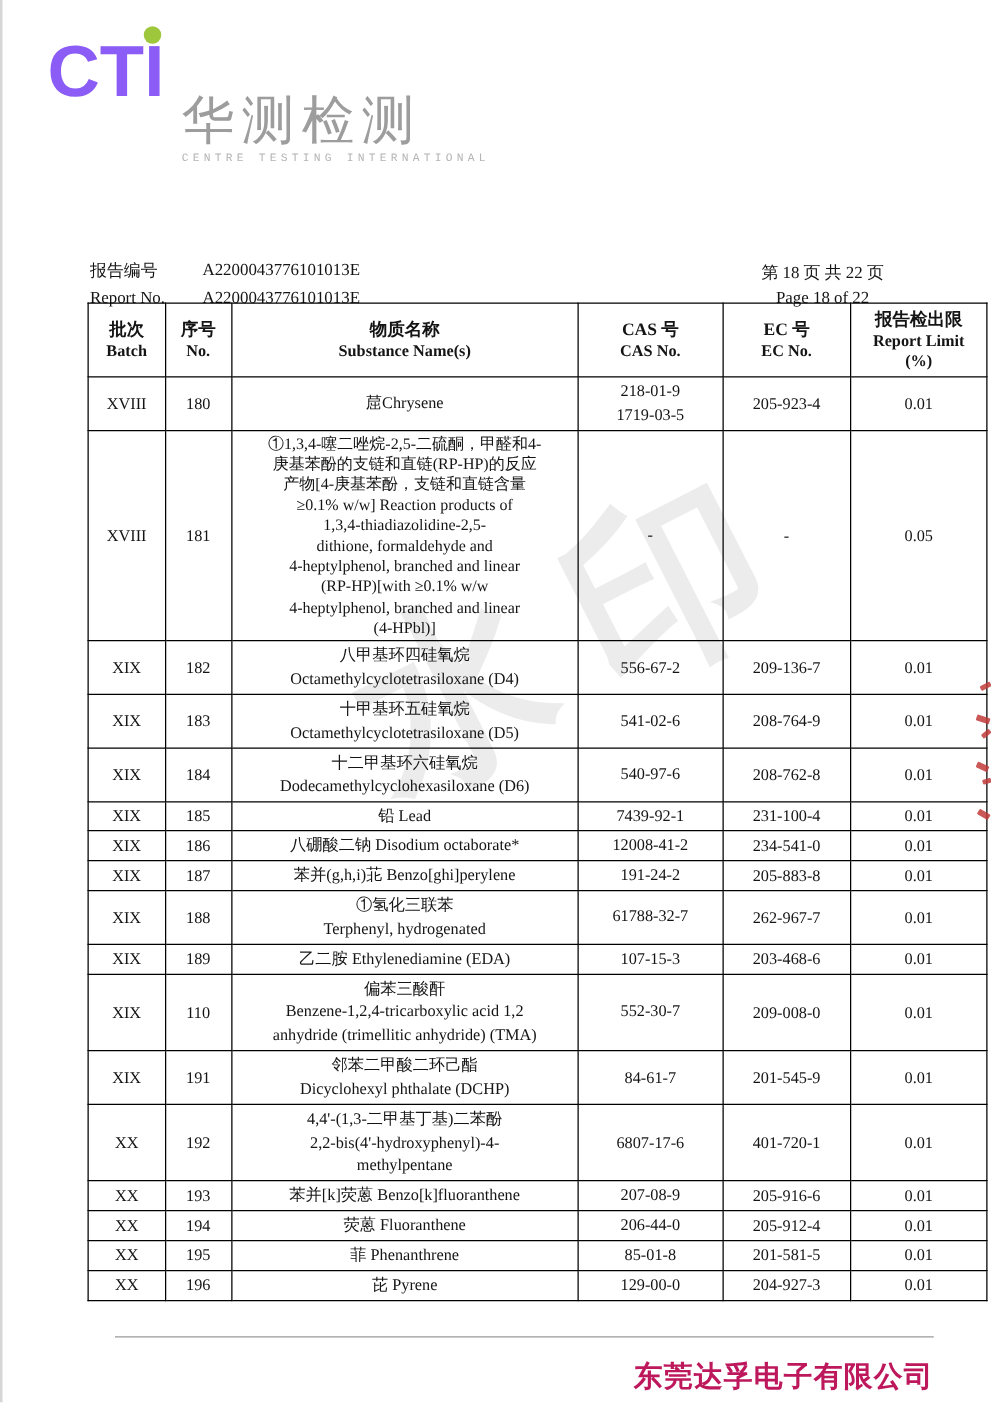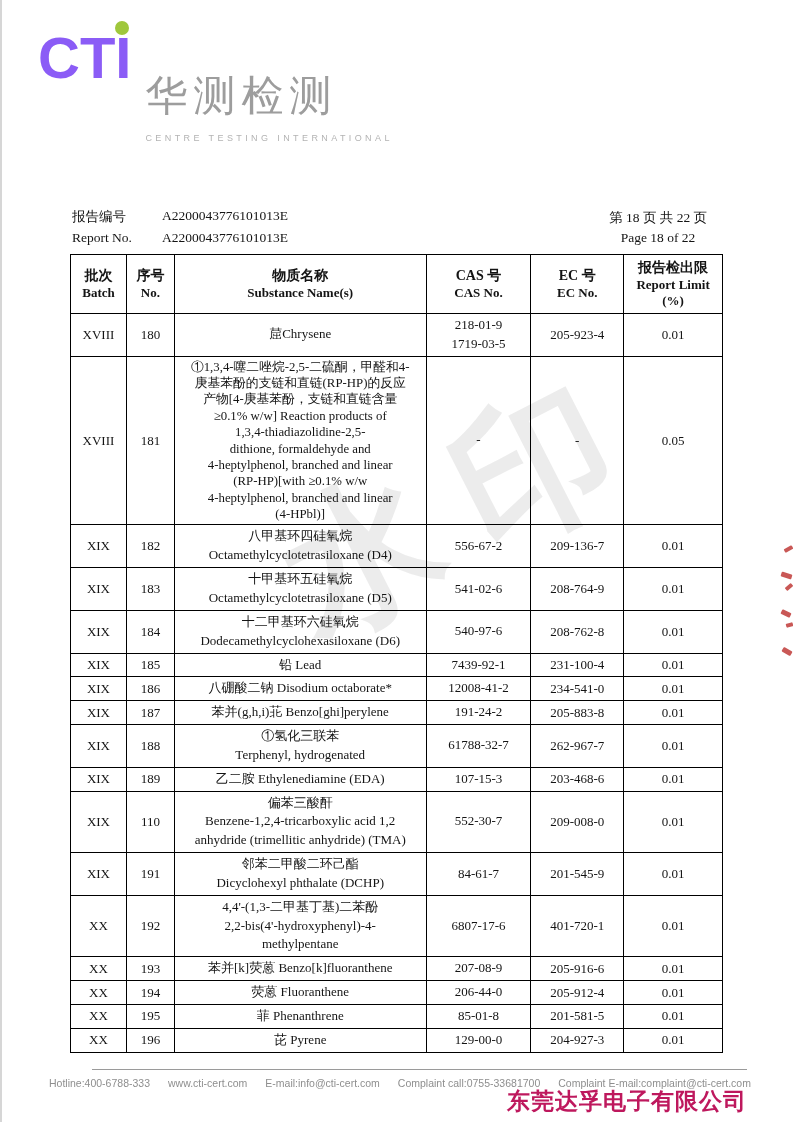--- a/index.html
+++ b/index.html
@@ -20,22 +20,22 @@
   .logo-dot {
     position:absolute; width:14px; height:14px; border-radius:50%;
     background:#9fc73c; right:2px; top:-9px;
   }
   .logo-right { margin-left:14px; position:relative; padding-top:4px; }
   .logo-cn {
     font-size:42px; line-height:44px; color:#9d9d9d; font-weight:400;
     letter-spacing:6px; font-family:"Liberation Sans", sans-serif;margin-top:40px;
   }
   .logo-sub {
-    font-family:Liberation Sans, sans-serif; font-size:9px; color:#b3b3b3;
-    letter-spacing:3.4px; margin-top:15px; white-space:nowrap;text-align:center;
+    font-family:Liberation Mono, monospace; font-size:9px; color:#b3b3b3;
+    letter-spacing:3.4px; margin-top:4px; white-space:nowrap;text-align:center;
   }
   
   .title-block { position:absolute; top:116px; left:0; width:100%; text-align:center; }
   .title-cn { font-size:32px; font-weight:bold; letter-spacing:4px; color:#000; }
   .title-en { font-size:29px; font-weight:bold; color:#000; margin-top:2px; }
   
   .meta { position:absolute; top:208px; left:70px; right:86px;
           display:flex; justify-content:space-between; font-size:13.5px; }
   .meta-left { display:grid; grid-template-columns:auto auto; column-gap:30px; row-gap:3px; }
   .meta-right { text-align:center; line-height:1.45; }
@@ -48,21 +48,21 @@
   .seal-fragment { position:absolute; right:0; top:545px; width:15px; height:120px; z-index:3; }
   .seal-mark { position:absolute; background:#bf3b38; border-radius:1px; opacity:.85; }
   .seal-mark:nth-child(1){ right:0; top:2px;  width:9px;  height:4px; transform:rotate(-28deg); }
   .seal-mark:nth-child(2){ right:1px; top:28px; width:11px; height:5px; transform:rotate(18deg); }
   .seal-mark:nth-child(3){ right:0; top:40px; width:8px;  height:4px; transform:rotate(-40deg); }
   .seal-mark:nth-child(4){ right:2px; top:66px; width:10px; height:5px; transform:rotate(25deg); }
   .seal-mark:nth-child(5){ right:0; top:78px; width:7px;  height:4px; transform:rotate(-15deg); }
   .seal-mark:nth-child(6){ right:1px; top:104px;width:10px; height:5px; transform:rotate(30deg); }
   
   table.report {
-    position:absolute; left:68px; top:254px; width:653px;
+    position:absolute; left:68px; top:242px; width:720px;
     border-collapse:collapse; z-index:2; background:transparent;
   }
   table.report th, table.report td {
     border:1.4px solid #000; text-align:center; vertical-align:middle;
     font-size:13px; padding:2px 3px; background:transparent;
   }
   table.report th { font-weight:bold; padding:4px 2px; }
   th .hdr-cn { font-size:14px; }
   th .hdr-en { font-size:13px; }
   .name-cn, .name-en, .cas-val { white-space:pre-line; line-height:1.45; }
@@ -357,22 +357,15 @@
 
     </td>
     <td class="cas-val">129-00-0</td>
     <td>204-927-3</td>
     <td>0.01</td>
   </tr>
       </tbody>
   </table>
 
   <div class="footer-line"></div>
-  <div class="footer">
-    <span>Hotline:400-6788-333</span>
-    <span>www.cti-cert.com</span>
-    <span>E-mail:info@cti-cert.com</span>
-    <span>Complaint call:0755-33681700</span>
-    <span>Complaint E-mail:complaint@cti-cert.com</span>
-  </div>
   <div class="company-stamp">东莞达孚电子有限公司</div>
 
 </div>
 
 </body></html>

